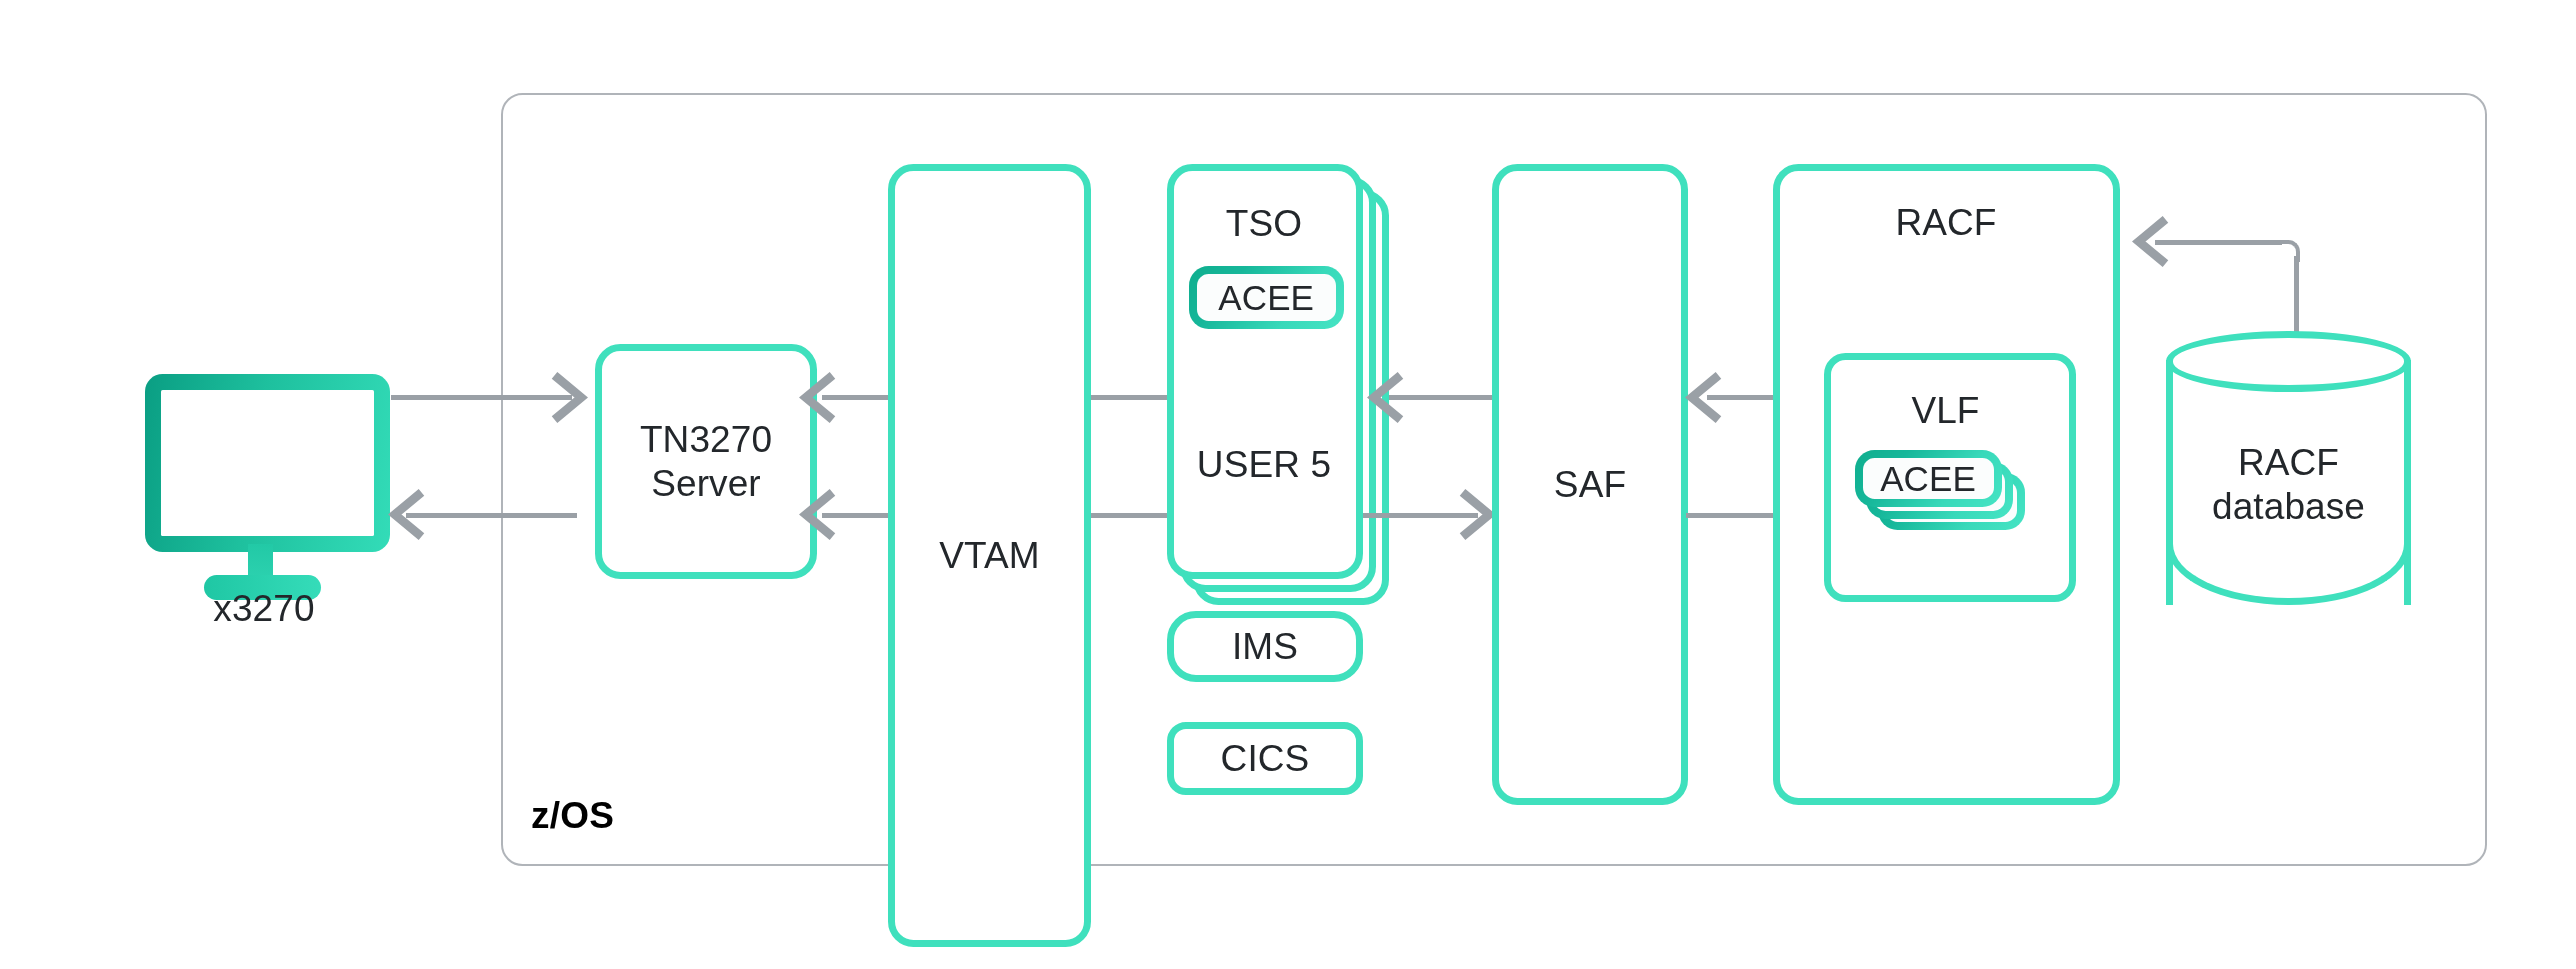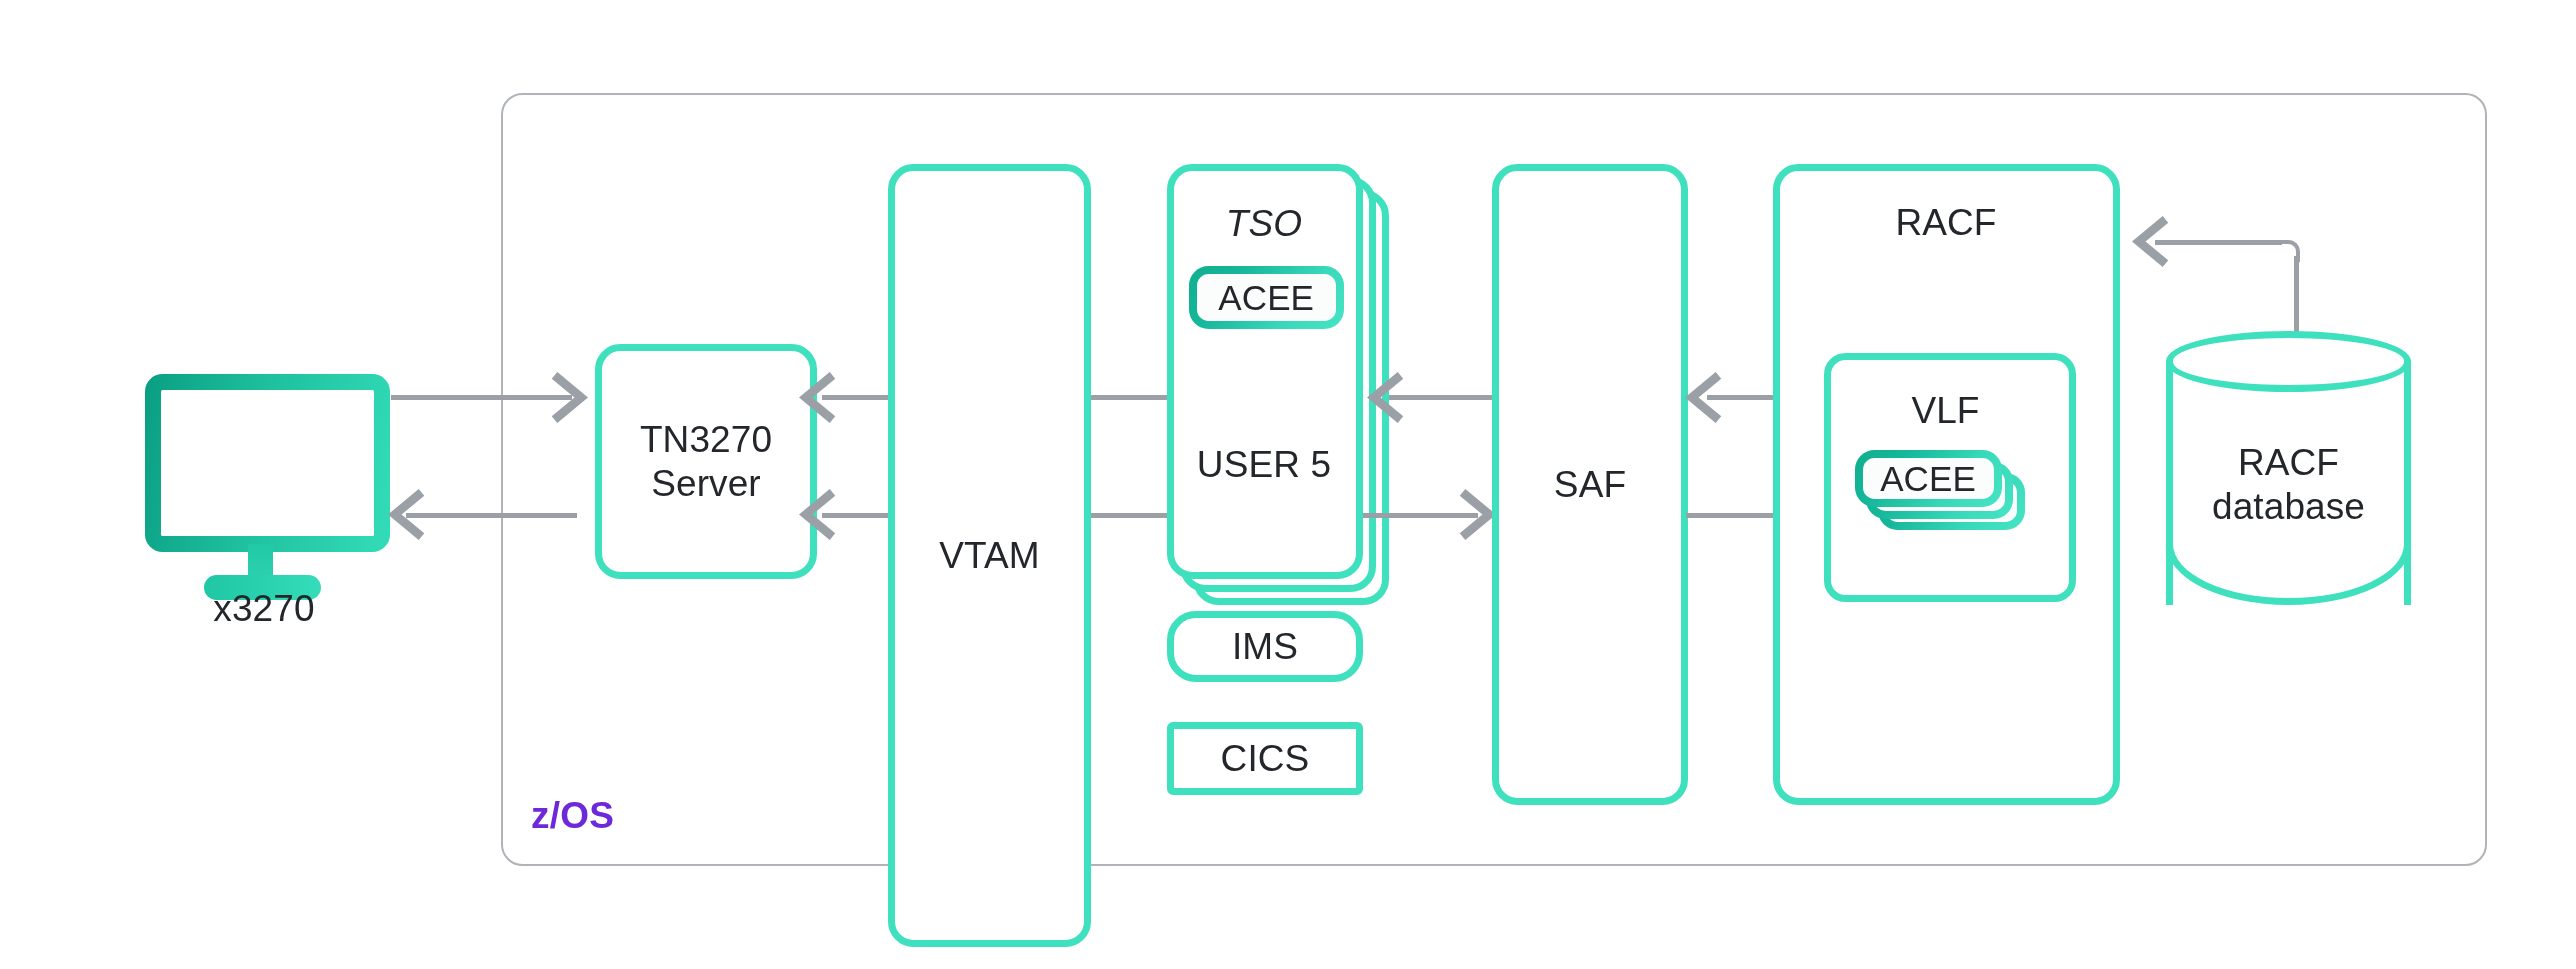--- a/index.html
+++ b/index.html
@@ -45,21 +45,21 @@
     border: 2.9px solid #b0b4b9;
     border-radius: 21.5px;
     background: #ffffff;
     box-sizing: border-box;
   }
   #zos-label {
     left: 531px;
     top: 795px;
     font-size: 37px;
     font-weight: bold;
-    color: #6d28d9;
+    color: #000000;
     letter-spacing: 0.2px;
   }
 
   
   .tealbox {
     border: 7.8px solid #3fe0bd;
     border-radius: 25.4px;
     background: #ffffff;
     box-sizing: border-box;
   }
@@ -209,36 +209,36 @@
     <path d="M30 4 L6 24 L30 44" fill="none" stroke="#9aa0a6" stroke-width="9" stroke-linecap="square"></path>
   </svg>
 
   <div class="abs tealbox ctr" style="left:888px; top:164px; width:203px; height:783px;">
     <span class="label">VTAM</span>
   </div>
 
   <div class="abs stack-card" style="left:1193px; top:190px; width:196px; height:415px;"></div>
   <div class="abs stack-card" style="left:1180px; top:177px; width:196px; height:415px;"></div>
   <div class="abs stack-card" style="left:1167px; top:164px; width:196px; height:415px;">
-    <div class="abs ctr" style="left:0; top:31px; width:180px; height:43px;font-style:italic;">
+    <div class="abs ctr" style="left:0; top:31px; width:180px; height:43px;">
       <span class="label">TSO</span>
     </div>
     <div class="abs acee-pill ctr" style="left:14.7px; top:95px; width:155px; height:63px;">
       <span class="label">ACEE</span>
     </div>
     <div class="abs ctr" style="left:0; top:272px; width:180px; height:43px;">
       <span class="label">USER 5</span>
     </div>
   </div>
 
   <div class="abs tealbox ctr" style="left:1167px; top:611px; width:196px; height:71px; border-radius:29px;">
     <span class="label">IMS</span>
   </div>
 
-  <div class="abs tealbox ctr" style="left:1167px; top:722px; width:196px; height:73px; border-radius:6px;">
+  <div class="abs tealbox ctr" style="left:1167px; top:722px; width:196px; height:73px; border-radius:19px;">
     <span class="label">CICS</span>
   </div>
 
   <div class="abs arrow-line" style="left:1389px; top:395px; width:106px;"></div>
   <svg class="arrow-head" style="left:1368px; top:374px;" width="33" height="47" viewBox="0 0 34 48">
     <path d="M30 4 L6 24 L30 44" fill="none" stroke="#9aa0a6" stroke-width="9" stroke-linecap="square"></path>
   </svg>
 
   <div class="abs arrow-line" style="left:1363px; top:513px; width:115px;"></div>
   <svg class="arrow-head" style="left:1462px; top:491px;" width="33" height="47" viewBox="0 0 34 48">

